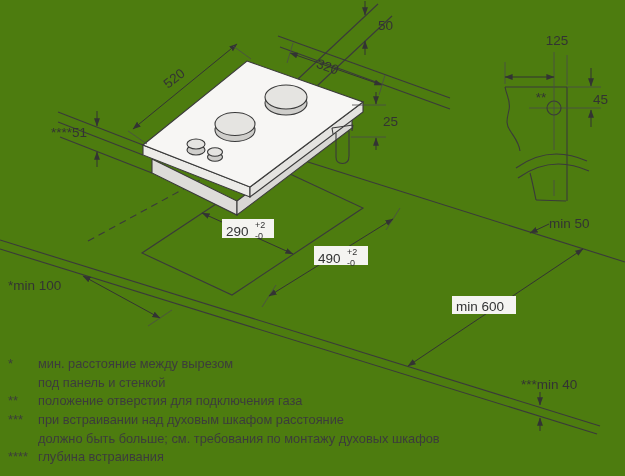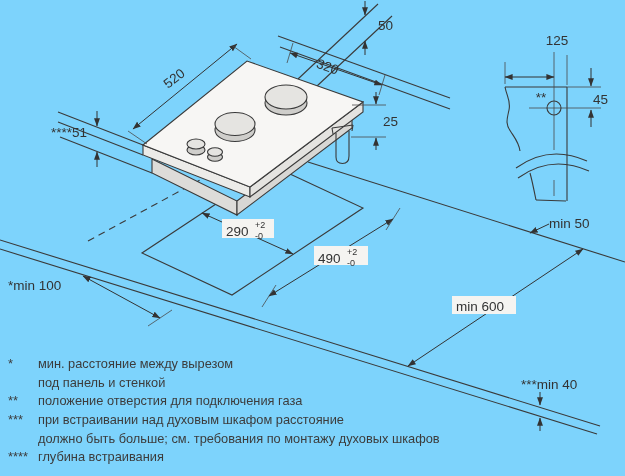--- a/index.html
+++ b/index.html
@@ -1,17 +1,17 @@
 <!DOCTYPE html>
 <html><head>
 <meta charset="utf-8">
 <style>
   html,body{margin:0;padding:0;}
   body{background:#e9e8e6;font-family:"Liberation Sans",sans-serif;}
-  .page{position:relative;width:625px;height:476px;background:#7dd3fc;overflow:hidden;}
+  .page{position:relative;width:625px;height:476px;background:#4d7c0f;overflow:hidden;}
   svg{position:absolute;left:0;top:0;width:625px;height:476px;}
   svg text{font-family:"Liberation Sans","DejaVu Sans",sans-serif;fill:#333;}
   .dim-text{font-size:13.5px;}
   .tol-text{font-size:9px;}
   .note-text{font-size:12.8px;fill:#3c3c3c;}
   .s{stroke:#3a3a3a;stroke-width:1.1;fill:none;}
   .thin{stroke:#4a4a4a;stroke-width:0.8;fill:none;}
   .dimln{stroke:#333;stroke-width:1;fill:none;}
   .face-top{fill:#f7f6f4;}
   .face-l{fill:#ecebe8;}

